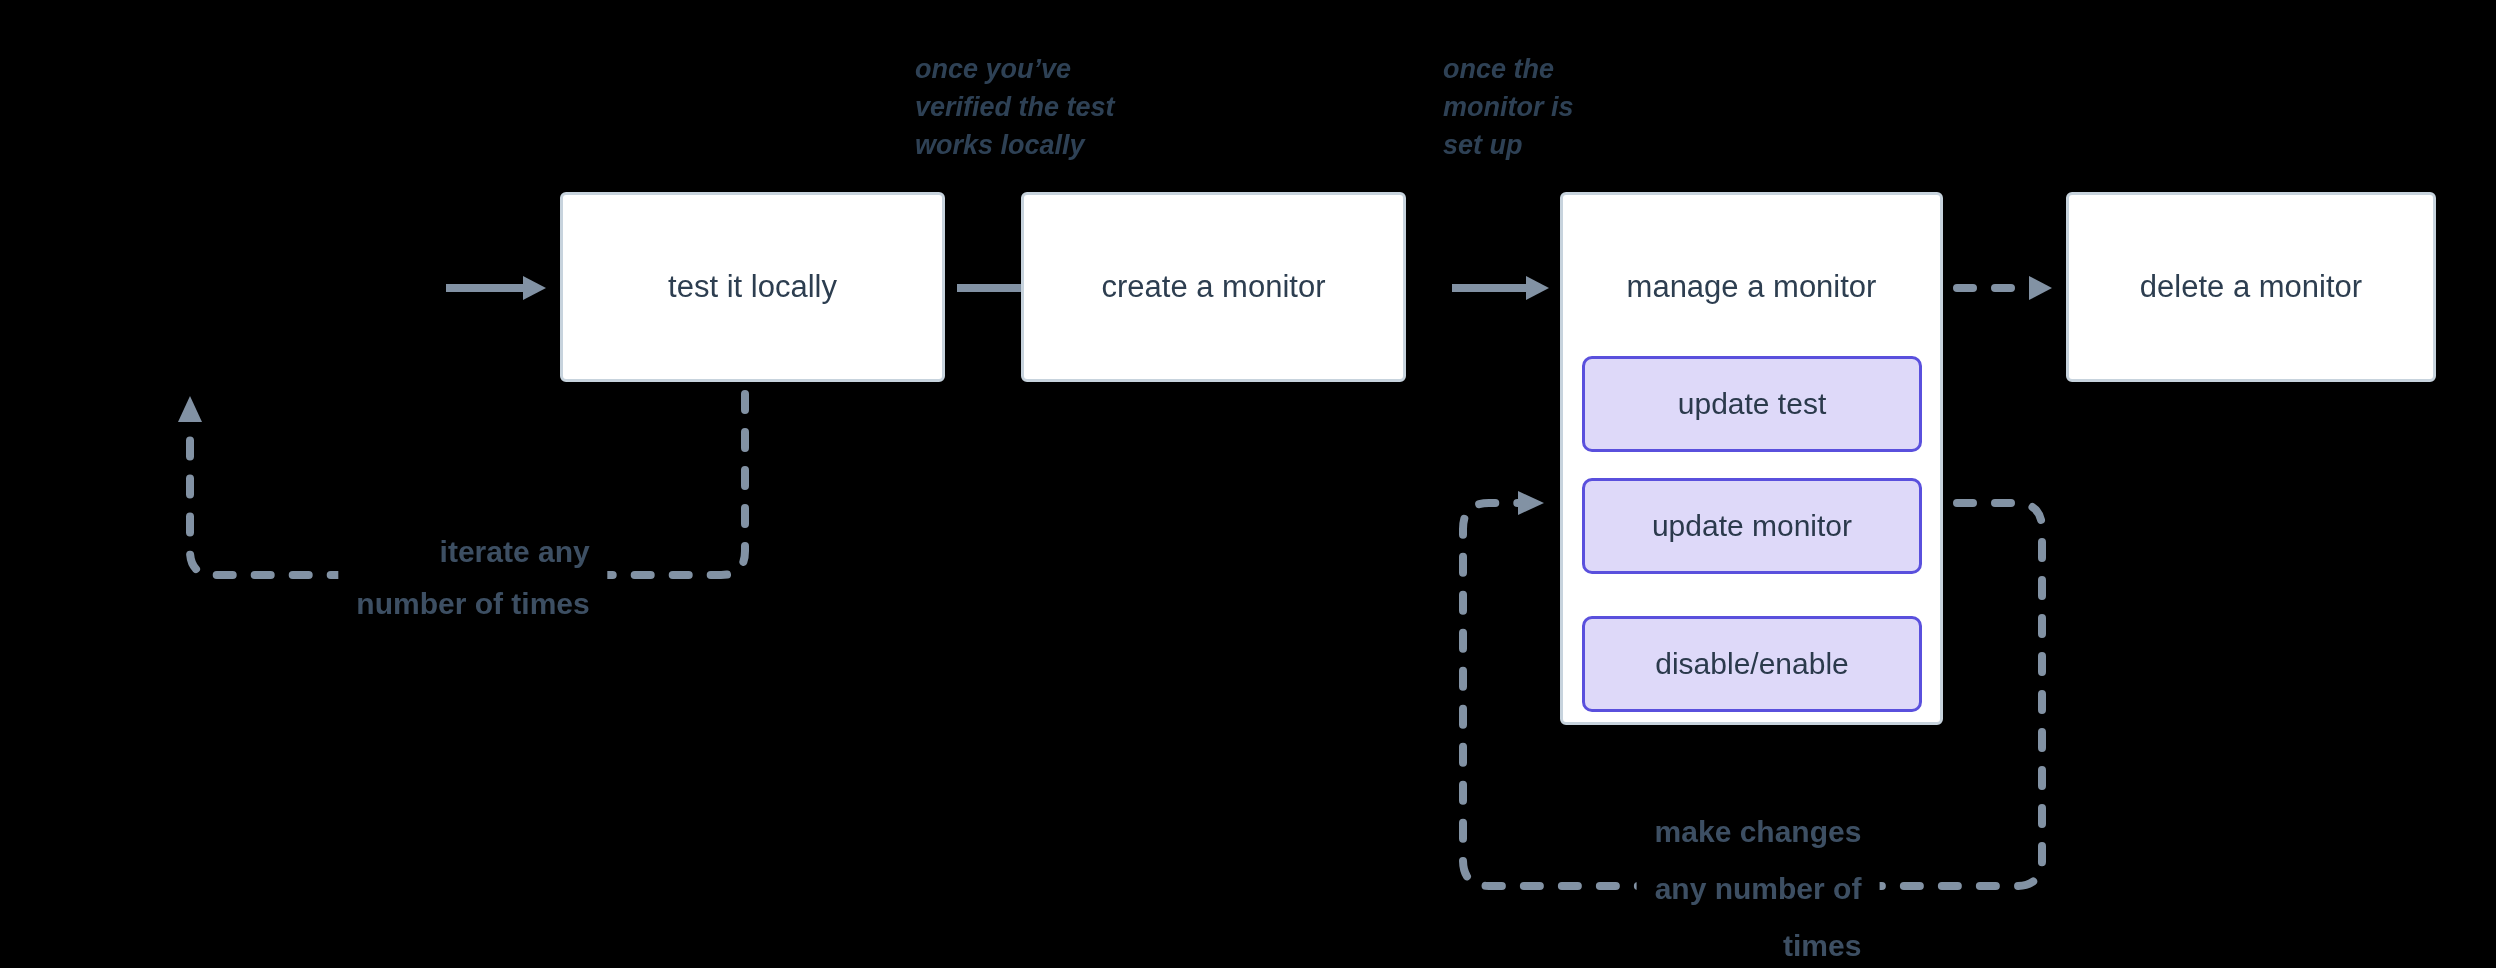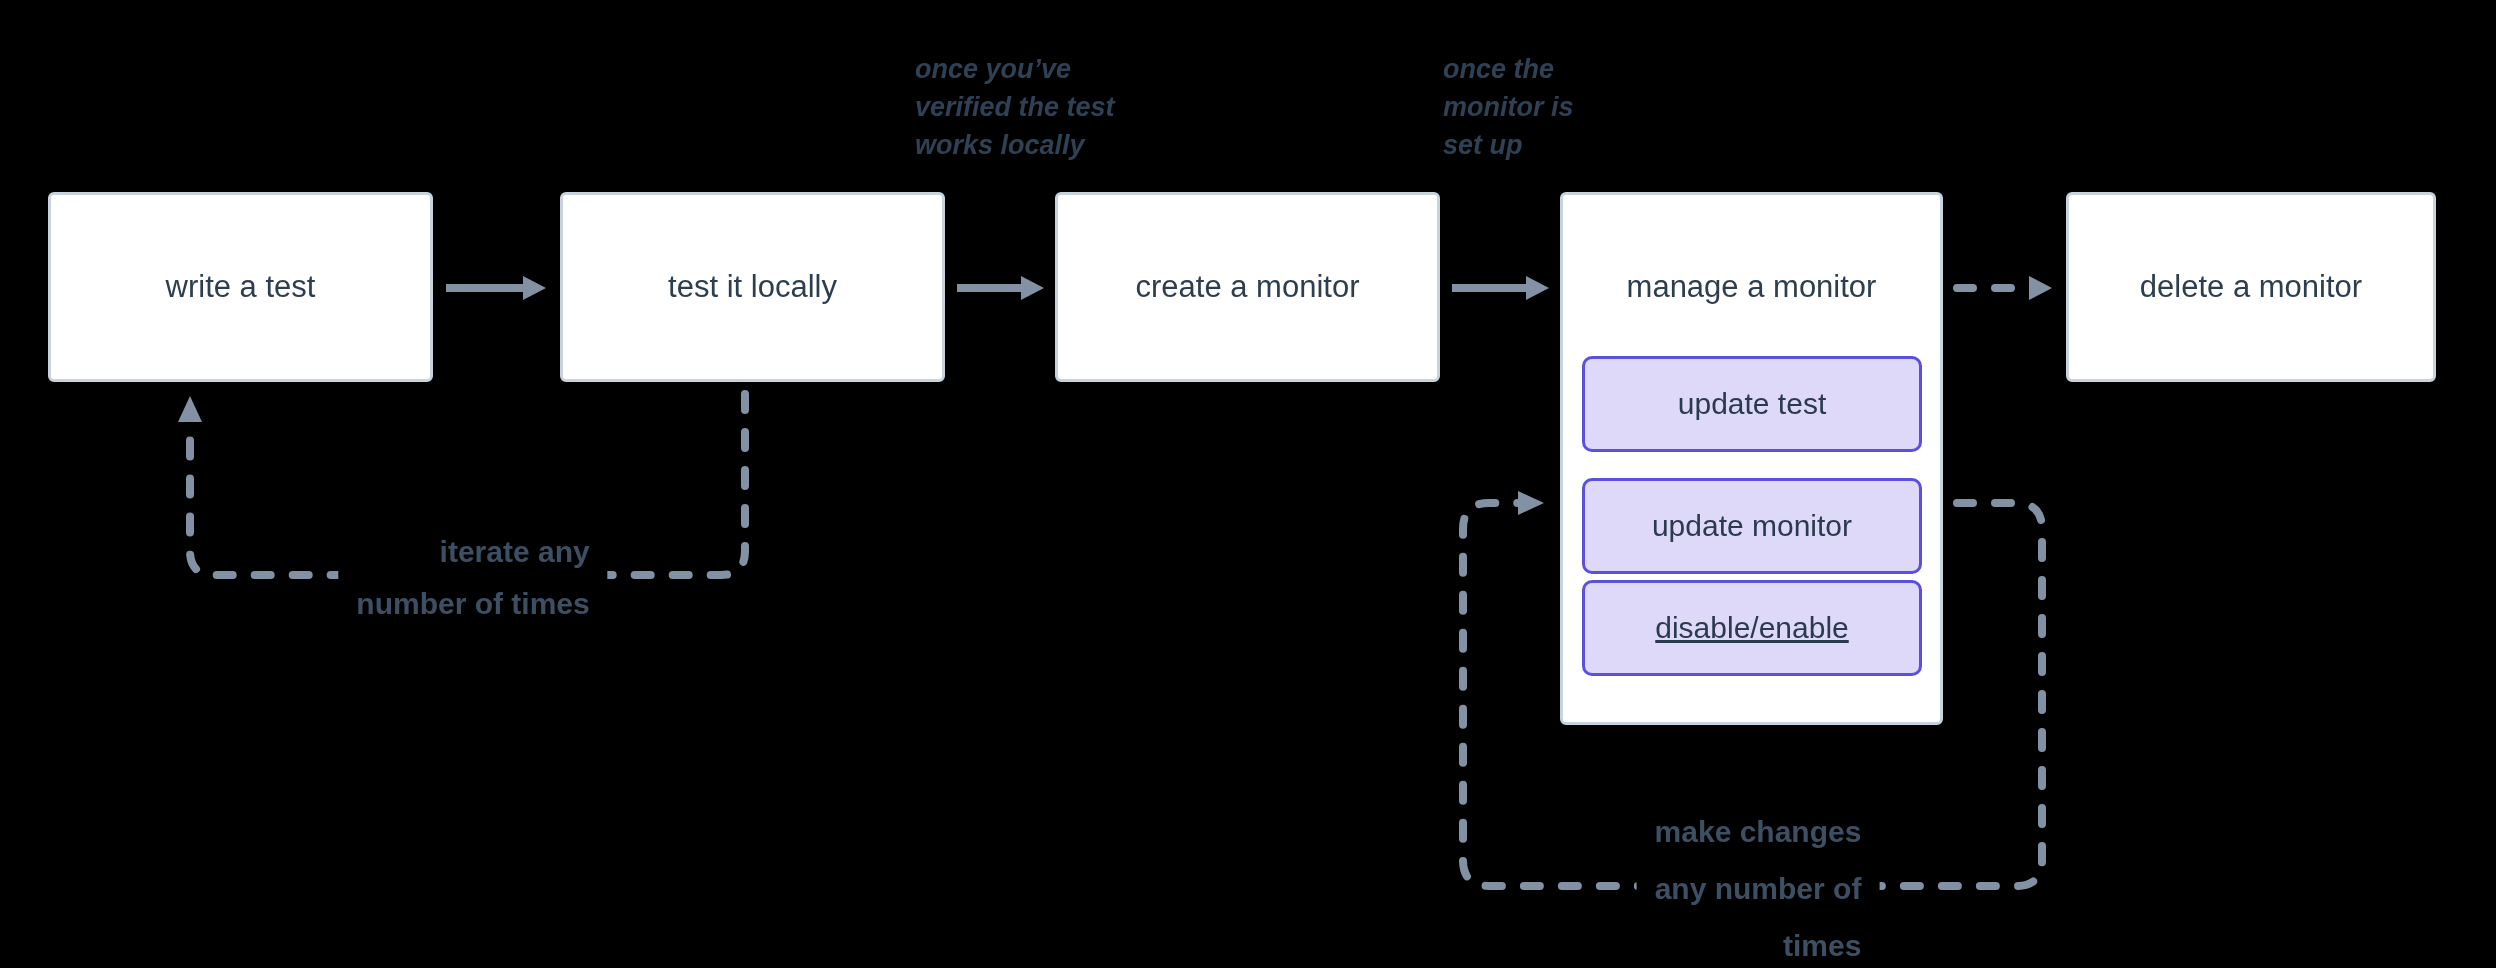--- a/index.html
+++ b/index.html
@@ -58,41 +58,38 @@
     <line x1="1957" y1="288" x2="2029" y2="288" stroke="#8292a4" stroke-width="8" stroke-dasharray="16 22" stroke-linecap="round"></line>
     <polygon points="2029,276 2052,288 2029,300" fill="#8292a4"></polygon>
 
     <path d="M 745 394 L 745 551 Q 745 575 721 575 L 214 575 Q 190 575 190 551 L 190 420" fill="none" stroke="#8292a4" stroke-width="8" stroke-dasharray="16 22" stroke-linecap="round"></path>
     <polygon points="178,422 190,396 202,422" fill="#8292a4"></polygon>
 
     <path d="M 1957 503 L 2016 503 Q 2042 503 2042 529 L 2042 860 Q 2042 886 2016 886 L 1489 886 Q 1463 886 1463 860 L 1463 529 Q 1463 503 1489 503 L 1518 503" fill="none" stroke="#8292a4" stroke-width="8" stroke-dasharray="16 22" stroke-linecap="round"></path>
     <polygon points="1518,491 1544,503 1518,515" fill="#8292a4"></polygon>
   </svg>
 
-  <div class="node" style="left:48px; top:192px; width:385px; height:190px;">
-    <div class="node-label">write a test</div>
-  </div>
 
   <div class="node" style="left:560px; top:192px; width:385px; height:190px;">
     <div class="node-label">test it locally</div>
   </div>
 
-  <div class="node" style="left:1055px; top:192px; width:385px; height:190px;">
+  <div class="node" style="left:1021px; top:192px; width:385px; height:190px;">
     <div class="node-label">create a monitor</div>
   </div>
 
   <div class="node" style="left:1560px; top:192px; width:383px; height:533px;">
     <div class="node-label">manage a monitor</div>
     <div class="subnode" style="left:19px; top:283px; width:340px; height:96px;">
       <span>update monitor</span>
     </div>
     <div class="subnode" style="left:19px; top:161px; width:340px; height:96px;">
       <span>update test</span>
     </div>
-    <div class="subnode" style="left:19px; top:385px; width:340px; height:96px;text-decoration:underline;">
+    <div class="subnode" style="left:19px; top:421px; width:340px; height:96px;">
       <span>disable/enable</span>
     </div>
   </div>
 
   <div class="node" style="left:2066px; top:192px; width:370px; height:190px;">
     <div class="node-label">delete a monitor</div>
   </div>
 
   <div class="annotation" style="left:915px; top:50px;">
     <span>once you’ve</span>

